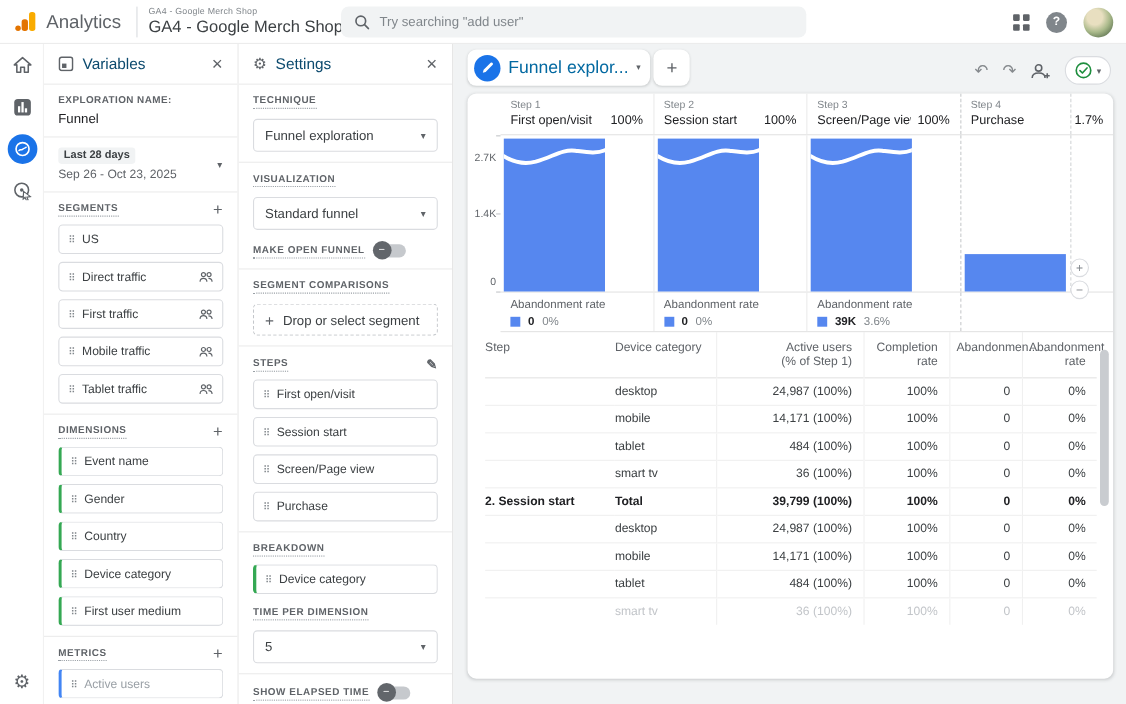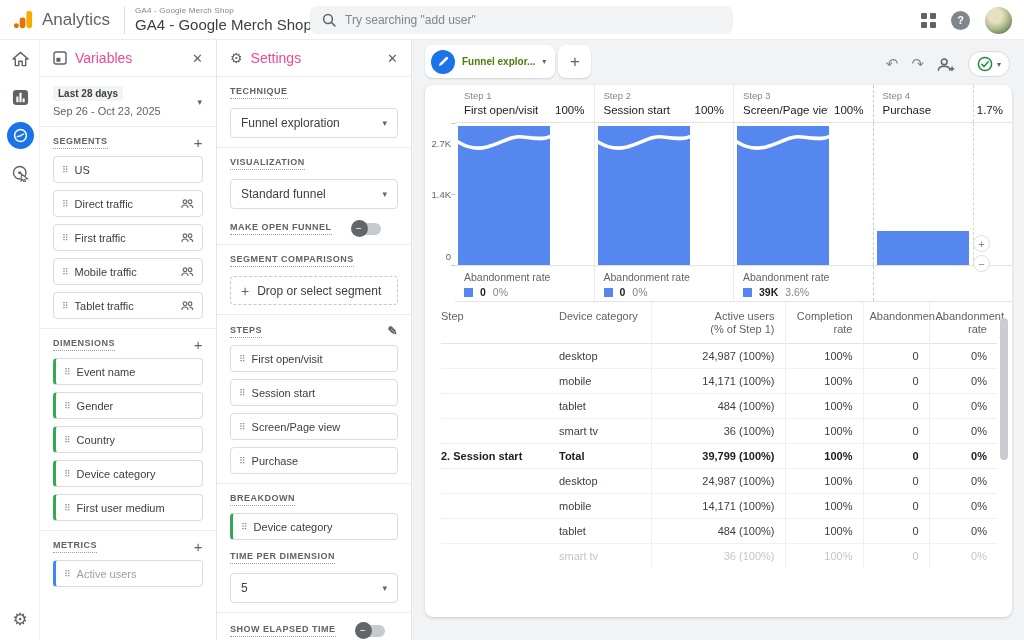--- a/index.html
+++ b/index.html
@@ -21,52 +21,52 @@
   
   .rail{position:absolute;top:40px;left:0;bottom:0;width:40px;background:#fff;border-right:1px solid #f1f1f1;z-index:8}
   .rail-btn{width:40px;height:38px;display:flex;align-items:center;justify-content:center;color:#5f6368}
   .rail-btn.active .pill{width:27px;height:27px;border-radius:50%;background:#1a73e8;display:flex;align-items:center;justify-content:center}
   .rail-gear{position:absolute;bottom:10px;left:0;width:40px;display:flex;justify-content:center;color:#5f6368;font-size:17px}
   
   .panel{position:absolute;top:40px;bottom:0;background:#fff;overflow:hidden;font-size:11px;z-index:7}
   .vars{left:40px;width:177px;border-right:1px solid #e4e4e4}
   .settings{left:217px;width:195px;border-right:1px solid #e4e4e4}
   .panel-head{height:37px;display:flex;align-items:center;gap:8px;padding:0 13px;border-bottom:1px solid #ececec}
-  .panel-title{font-size:14px;color:#ec4899}
+  .panel-title{font-size:14px;color:#0c4a6e}
   .panel-x{margin-left:auto;font-size:13px;color:#5f6368;cursor:default}
   .sec{padding:9px 13px;border-bottom:1px solid #ececec}
   .sec:last-child{border-bottom:none}
   .lab{display:flex;align-items:center;justify-content:space-between;color:#5f6368;font-size:9px;font-weight:bold;letter-spacing:.5px}
   .lab .u{border-bottom:1px dotted #9aa0a6;padding-bottom:2px}
   .plus{font-size:15px;font-weight:normal;color:#5f6368;line-height:10px}
   .pencil{font-size:12px;color:#5f6368}
   .chip{position:relative;display:flex;align-items:center;gap:7px;height:27px;border:1px solid #dadce0;border-radius:4px;margin-top:7px;padding:0 8px;font-size:11px;color:#3c4043;background:#fff}
   .chip .grip{color:#80868b;font-size:9px;letter-spacing:-1px}
   .chip .ppl{margin-left:auto;display:flex}
   .chip.dim{border-left:3px solid #34a853}
   .chip.met{border-left:3px solid #4285f4;color:#9aa0a6}
   .expl-label{font-size:9px;font-weight:bold;color:#5f6368;letter-spacing:.4px}
   .expl-value{font-size:12px;color:#202124;margin-top:5px}
   .date-sec{position:relative}
   .date-badge{display:inline-block;background:#f1f3f4;border-radius:3px;padding:2px 5px;font-size:10px;font-weight:bold;color:#3c4043}
   .date-range{margin-top:4px;color:#5f6368;font-size:11px}
   .date-caret{position:absolute;right:14px;top:50%;transform:translateY(-50%);color:#5f6368;font-size:9px}
   .dd{display:flex;align-items:center;justify-content:space-between;height:30px;border:1px solid #dadce0;border-radius:4px;padding:0 10px;font-size:12px;color:#3c4043;margin-top:9px;background:#fff}
   .dd .caret{font-size:9px;color:#5f6368}
-  .tglrow{display:flex;align-items:flex-end;gap:20px;margin-top:13px}
+  .tglrow{display:flex;align-items:flex-start;gap:8px;margin-top:13px}
   .tgl{width:29px;height:12px;background:#c6c9cd;border-radius:6px;position:relative;flex:none}
   .tgl .knob{position:absolute;left:-1px;top:-3px;width:17px;height:17px;border-radius:50%;background:#62666b;color:#fff;font-size:10px;display:flex;align-items:center;justify-content:center;line-height:0}
   .dropbox{border:1px dashed #c4c7cb;border-radius:4px;height:29px;display:flex;align-items:center;gap:8px;padding:0 10px;margin-top:9px;color:#3c4043;font-size:12px}
   .dropbox .plus{font-size:14px}
   
   .canvas{position:absolute;top:40px;left:412px;right:0;bottom:0;background:#f1f3f4}
   .tabbar{position:absolute;top:5px;left:13px;display:flex;align-items:center}
   .tab{display:flex;align-items:center;gap:7px;background:#fff;border-radius:8px;height:33px;padding:0 9px 0 6px;box-shadow:0 1px 2px rgba(60,64,67,.18)}
   .pcircle{width:24px;height:24px;border-radius:50%;background:#1a73e8;display:flex;align-items:center;justify-content:center;flex:none}
-  .tlabel{font-size:10px;font-weight:bold;color:#4d7c0f;white-space:nowrap}
+  .tlabel{font-size:16px;font-weight:normal;color:#0369a1;white-space:nowrap}
   .tcaret{font-size:8px;color:#5f6368}
   .plus-tab{width:33px;height:33px;background:#fff;border-radius:8px;margin-left:3px;display:flex;align-items:center;justify-content:center;font-size:17px;color:#5f6368;box-shadow:0 1px 2px rgba(60,64,67,.18)}
   .acts{position:absolute;top:11px;right:14px;display:flex;align-items:center;gap:13px}
   .act-ico{font-size:15px;color:#85898d}
   .ok-pill{display:flex;align-items:center;gap:4px;height:26px;padding:0 8px;background:#fff;border:1px solid #dadce0;border-radius:14px}
   .ok-pill .caret{font-size:8px;color:#5f6368}
   
   .card{position:absolute;left:13px;top:45px;width:587px;height:532px;background:#fff;border-radius:8px;box-shadow:0 1px 3px rgba(60,64,67,.22);overflow:hidden}
   .chart-row{display:flex;margin-left:30px;position:relative}
   .chcol{flex:1;position:relative;padding:0 9px;min-width:0}
@@ -184,20 +184,24 @@
   <div class="panel-head">
     <span>
         <svg width="14" height="14" viewBox="0 0 14 14">
           <rect x="1" y="1" width="12" height="12" rx="2" fill="none" stroke="#5f6368" stroke-width="1.4"></rect>
           <rect x="3.4" y="6.8" width="4" height="4" fill="#5f6368"></rect>
         </svg>
       </span>
     <span class="panel-title">Variables</span>
     <span class="panel-x">✕</span>
   </div>
+  <div class="sec">
+    <div class="expl-label">EXPLORATION NAME:</div>
+    <div class="expl-value">Funnel</div>
+  </div>
   <div class="sec date-sec">
     <span class="date-badge">Last 28 days</span>
     <div class="date-range">Sep 26 - Oct 23, 2025</div>
     <span class="date-caret">▾</span>
   </div>
   <div class="sec">
     <div class="lab">
         <span class="u">SEGMENTS</span>
         <span class="plus">+</span>
       </div>

